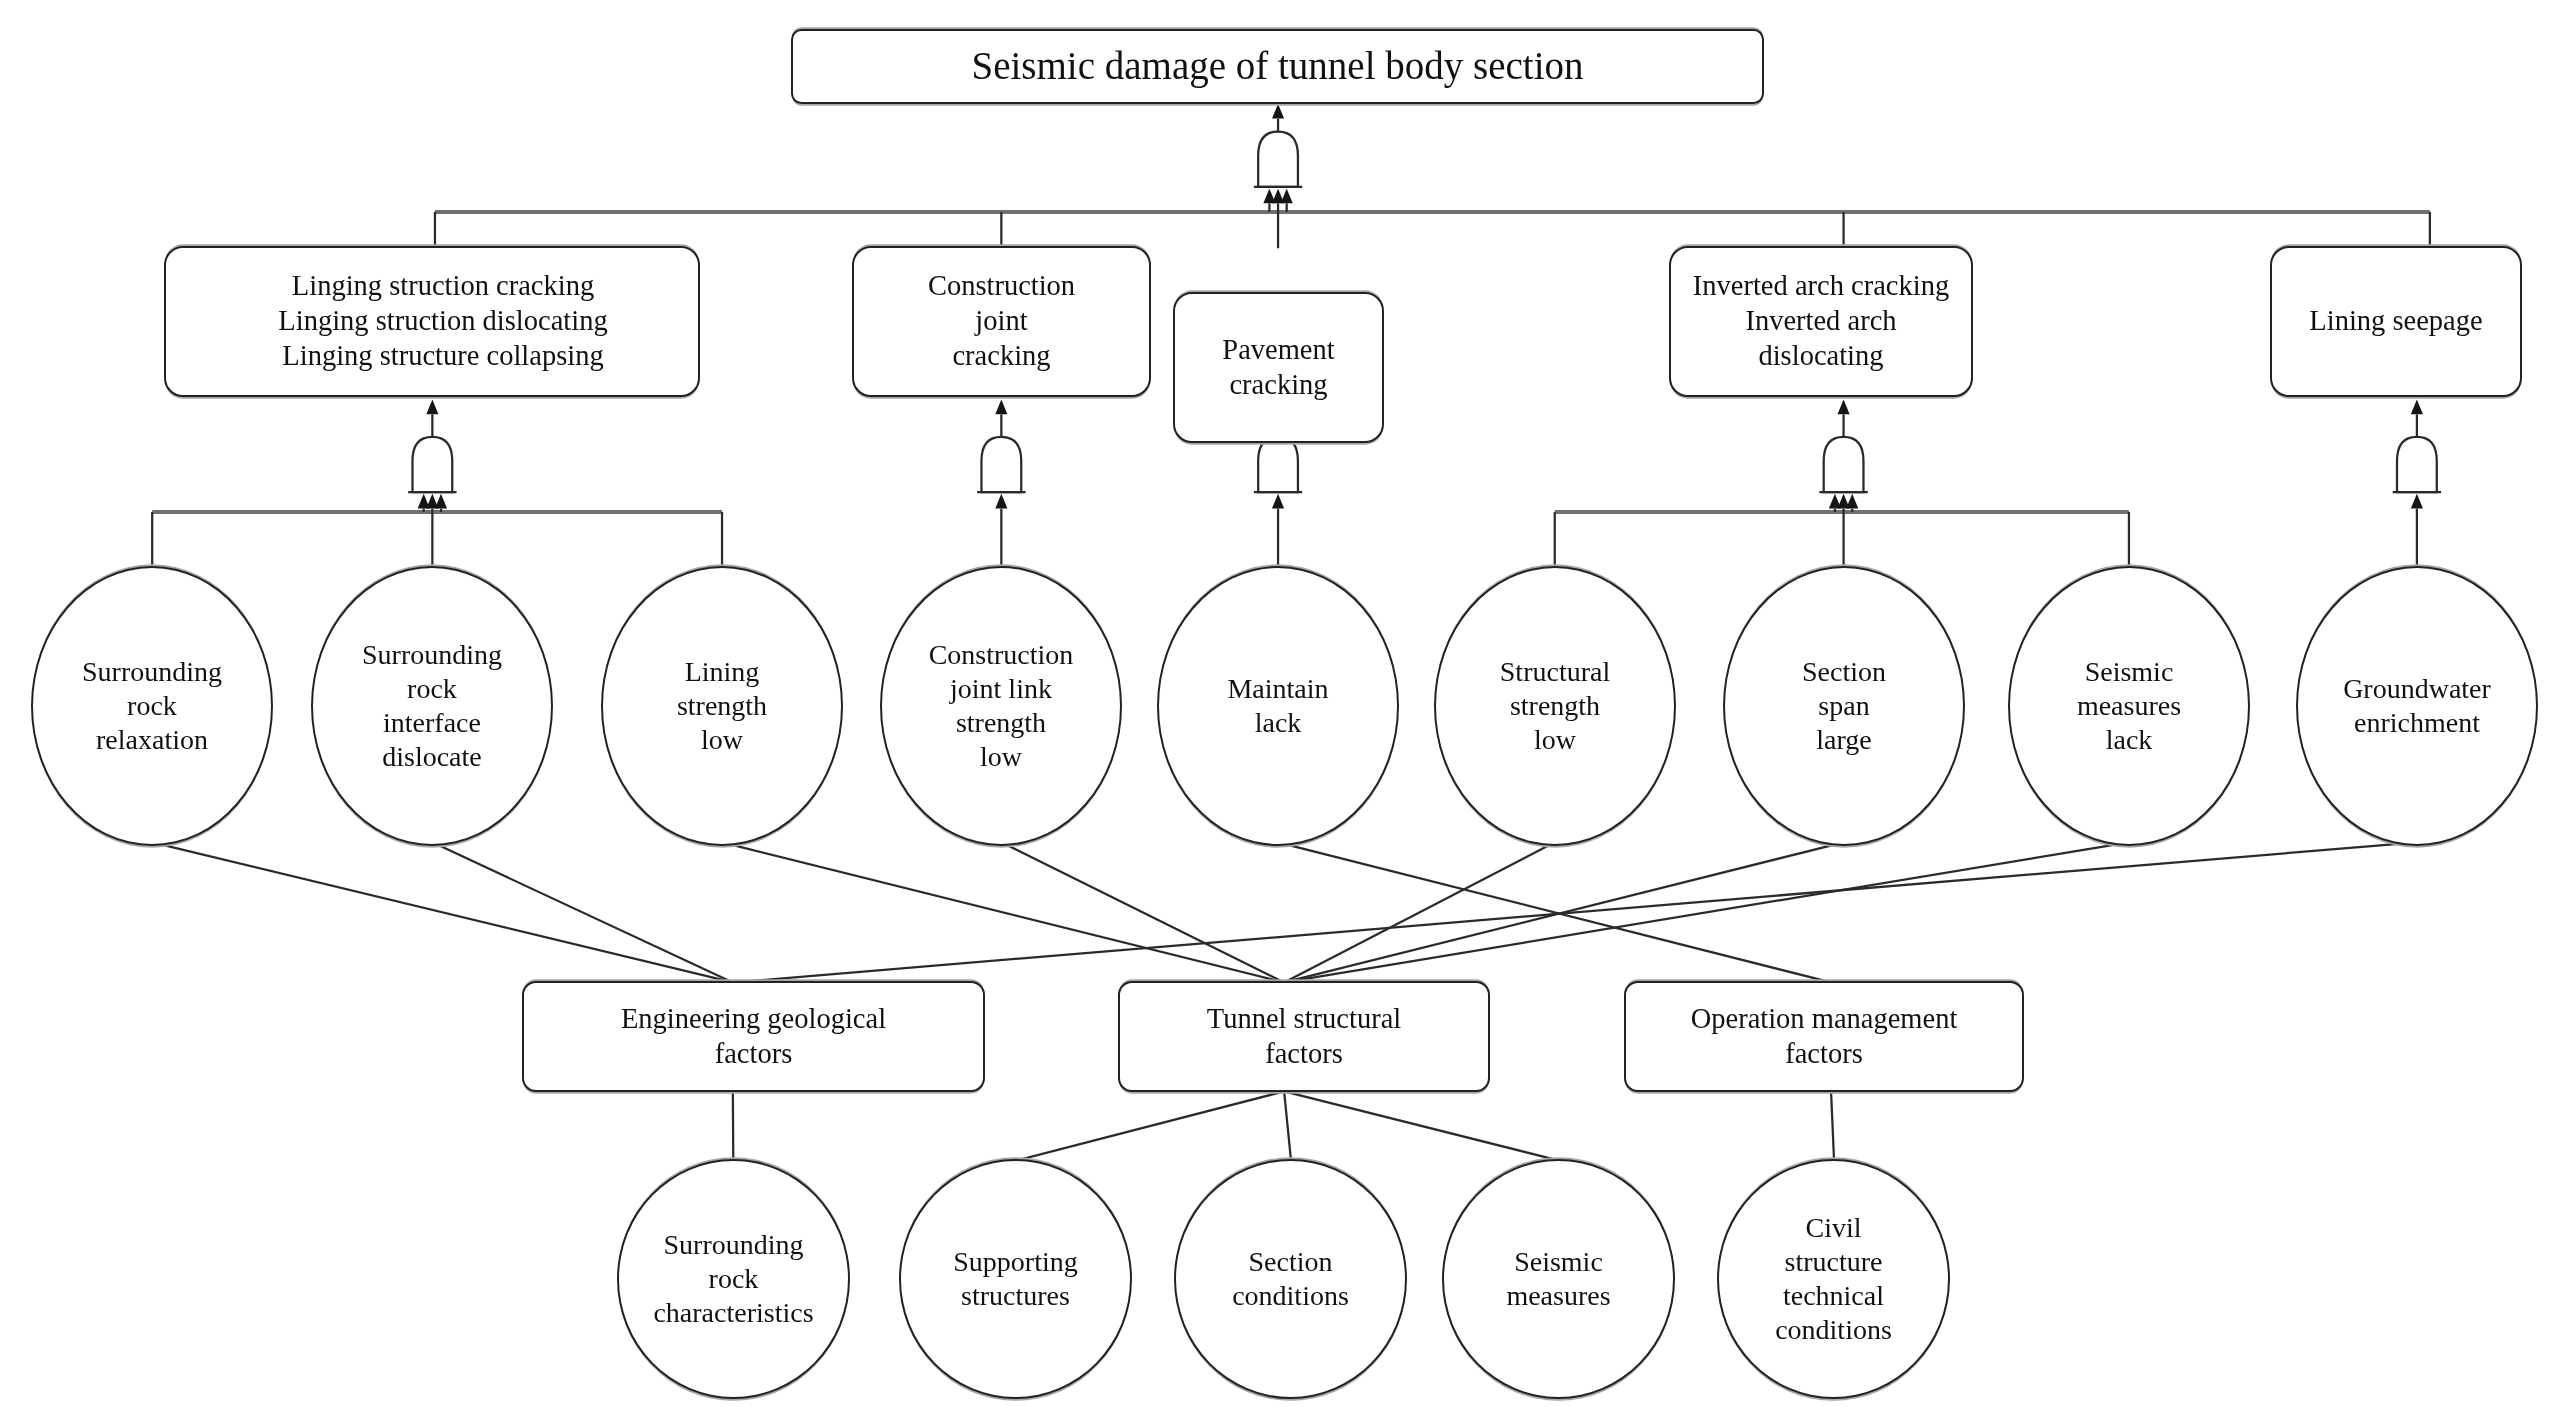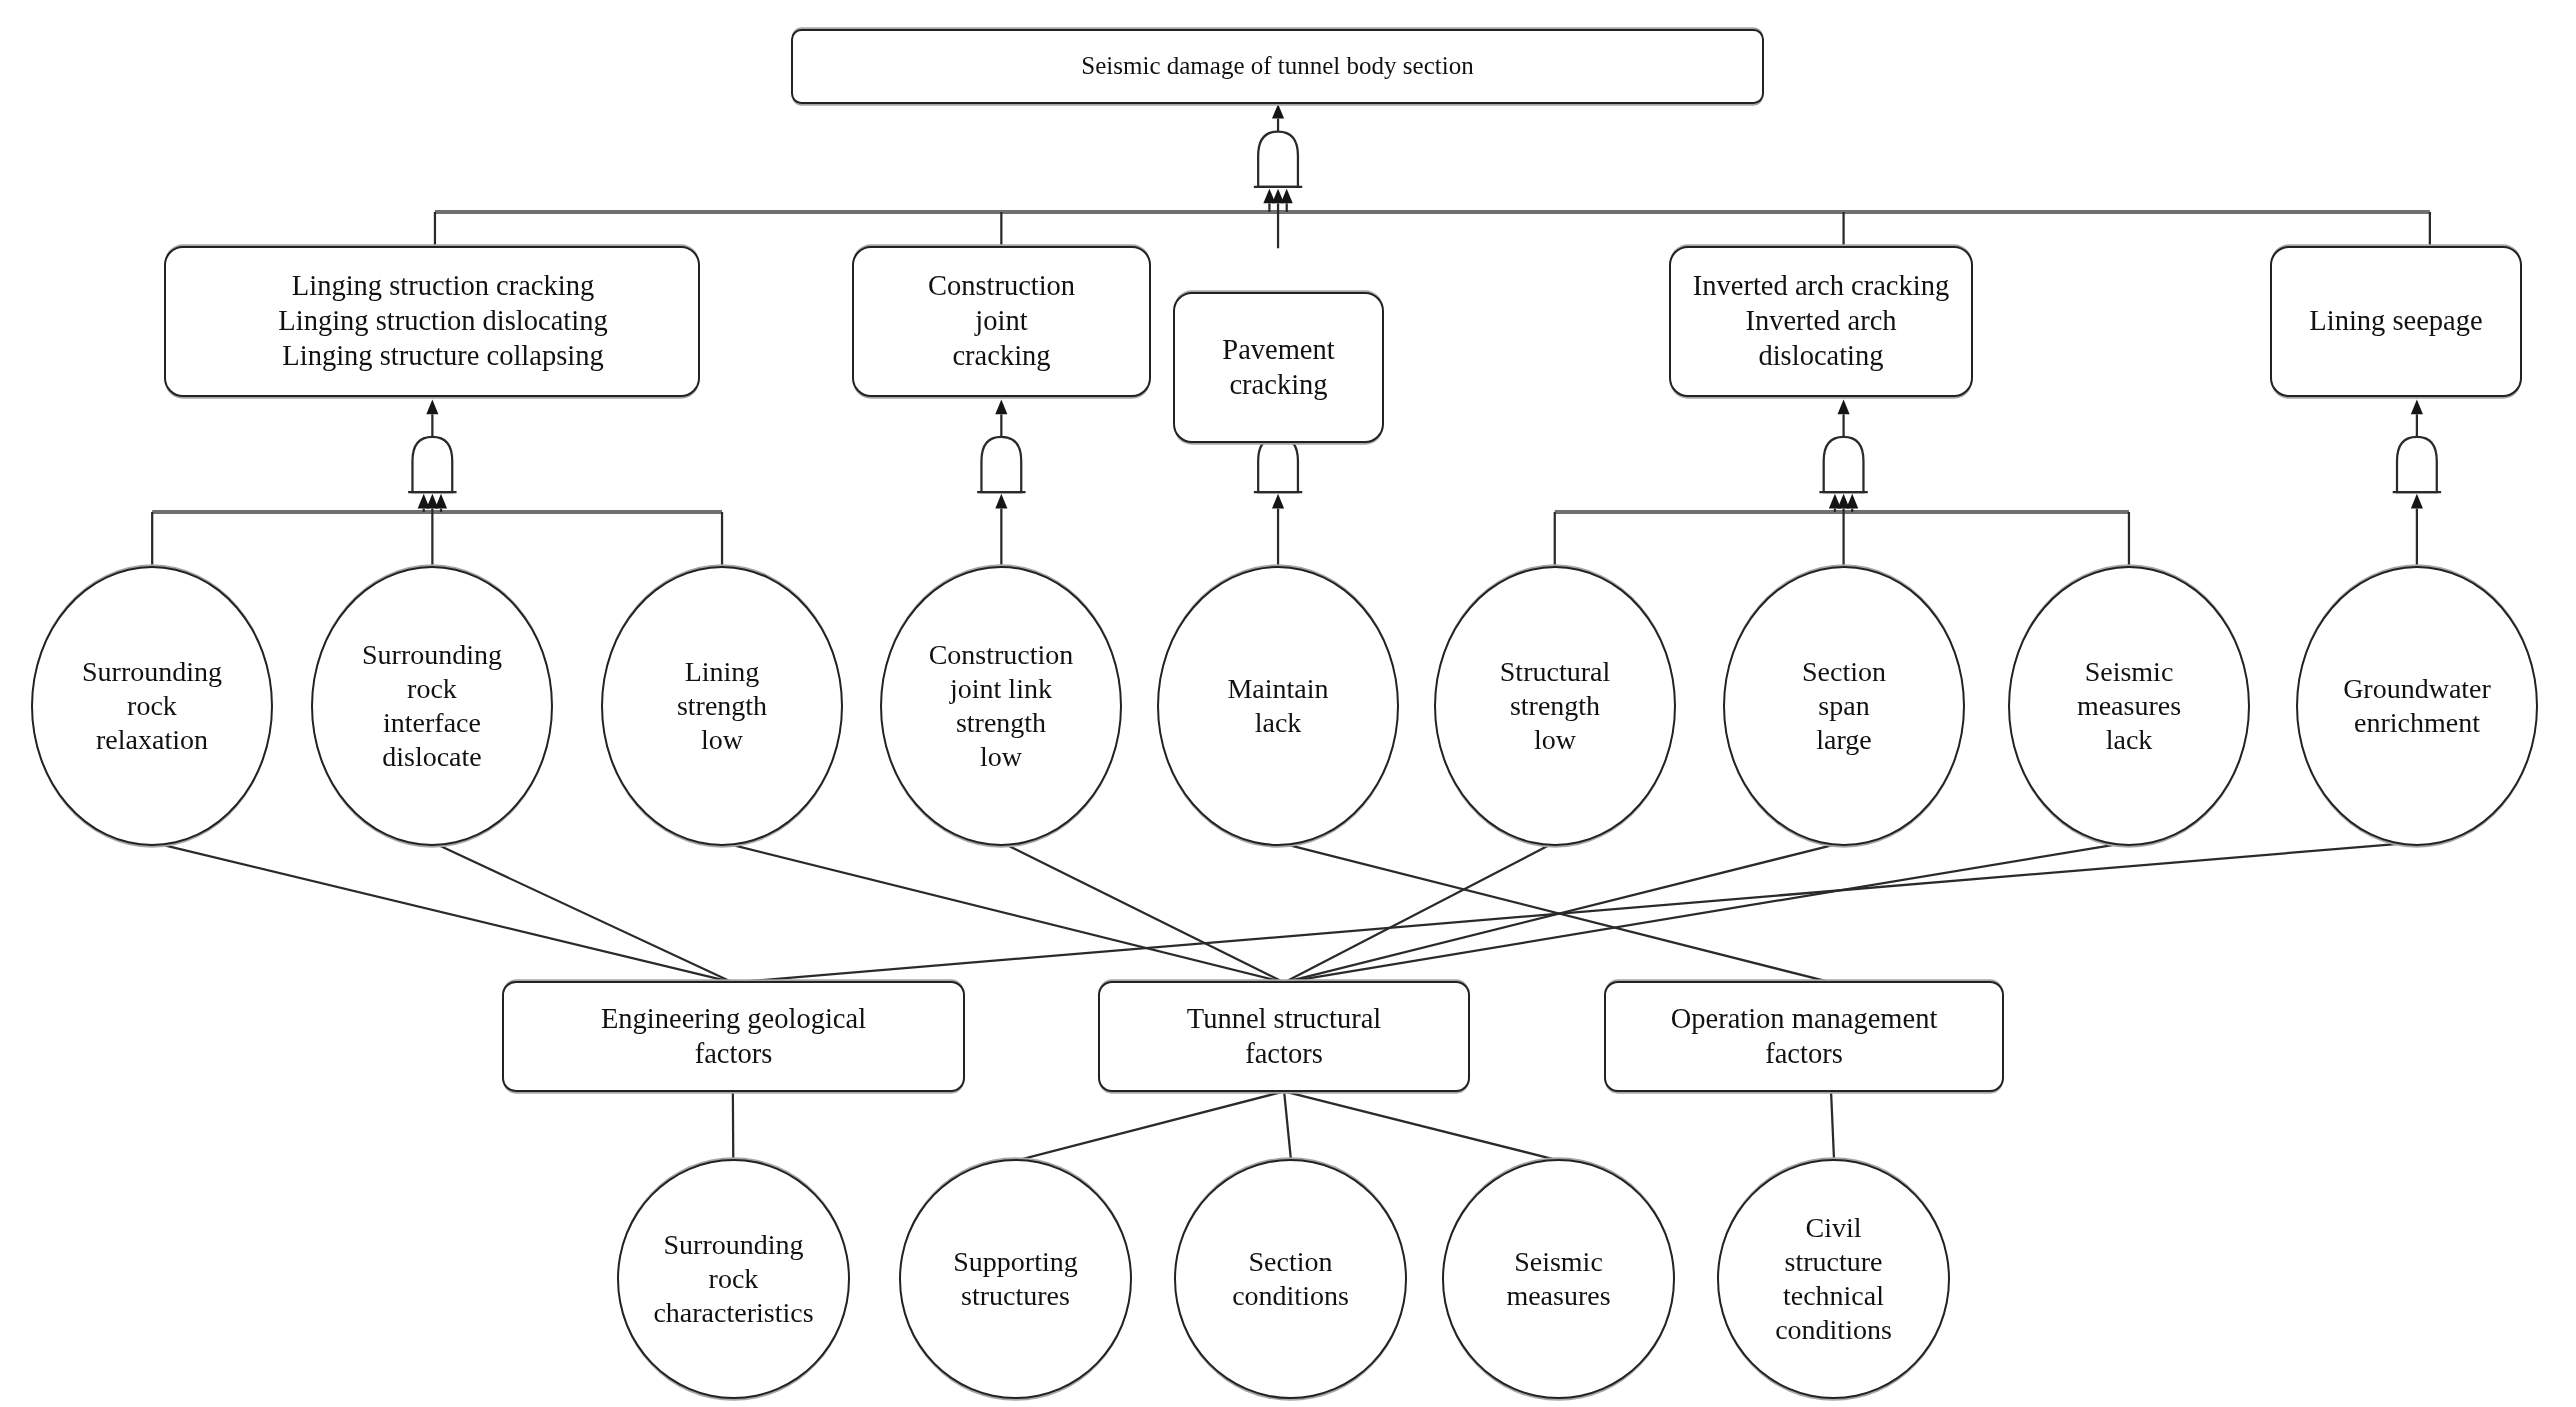--- a/index.html
+++ b/index.html
@@ -19,22 +19,22 @@
     position:absolute;
     display:flex;align-items:center;justify-content:center;
     text-align:center;white-space:pre-line;
     background:#ffffff;border:2.1px solid #222222;color:#111111;
     font-size:28.5px;line-height:1.22;
     box-shadow:0 2.6px 0 -0.9px #a6a6a6, 0 -2.6px 0 -0.9px #a6a6a6;
     box-sizing:border-box;
     z-index:2;
   }
   .box{border-radius:19px;}
-  .titlebox{border-radius:10.4px;font-size:25px;}
-  .fbox{border-radius:14px;}
+  .titlebox{border-radius:10.4px;font-size:39px;}
+  .fbox{border-radius:14px;margin-left:20px;}
   .ellipse{border-radius:50%;font-size:28px;}
 </style>
 </head>
 <body>
 
 <div id="stage">
   <svg id="wires" width="2576" height="1408" viewBox="0 0 2979 1628">
       <line x1="176" y1="974" x2="847.5" y2="1136" class="w"></line>
       <line x1="500" y1="974" x2="847.5" y2="1136" class="w"></line>
       <line x1="2795" y1="974" x2="847.5" y2="1136" class="w"></line>

